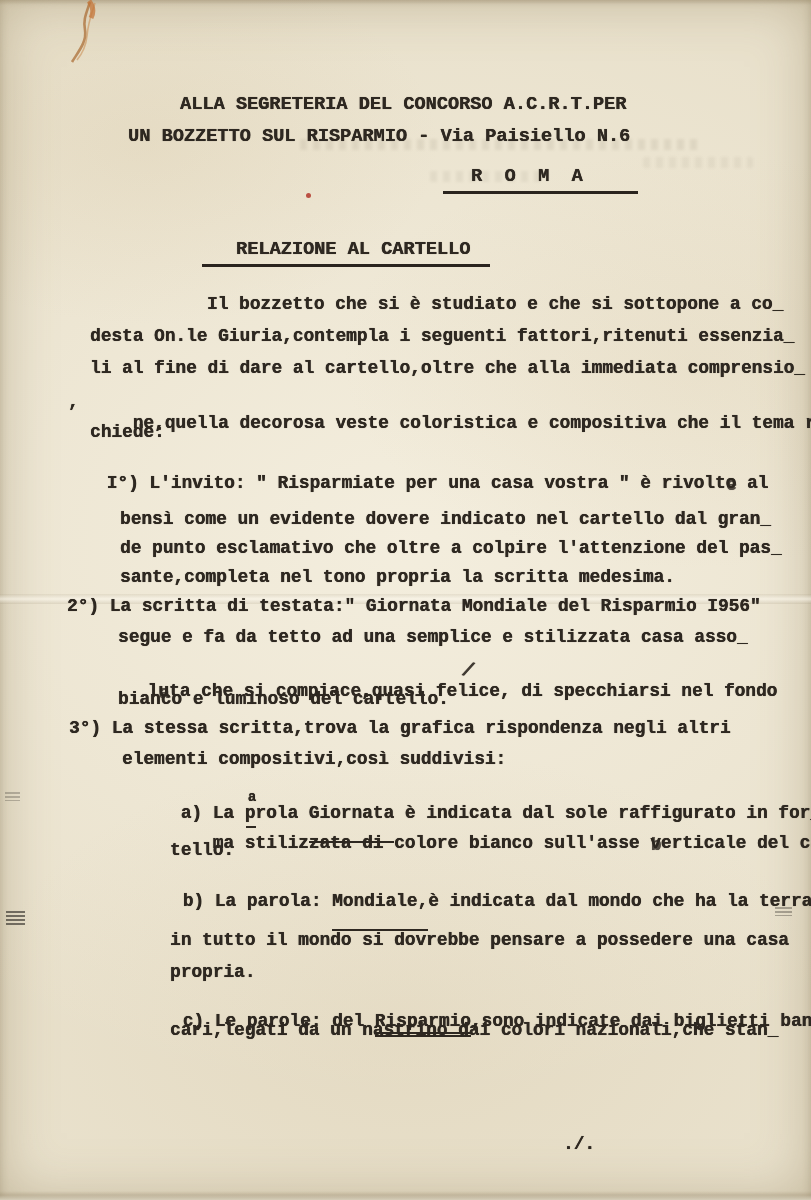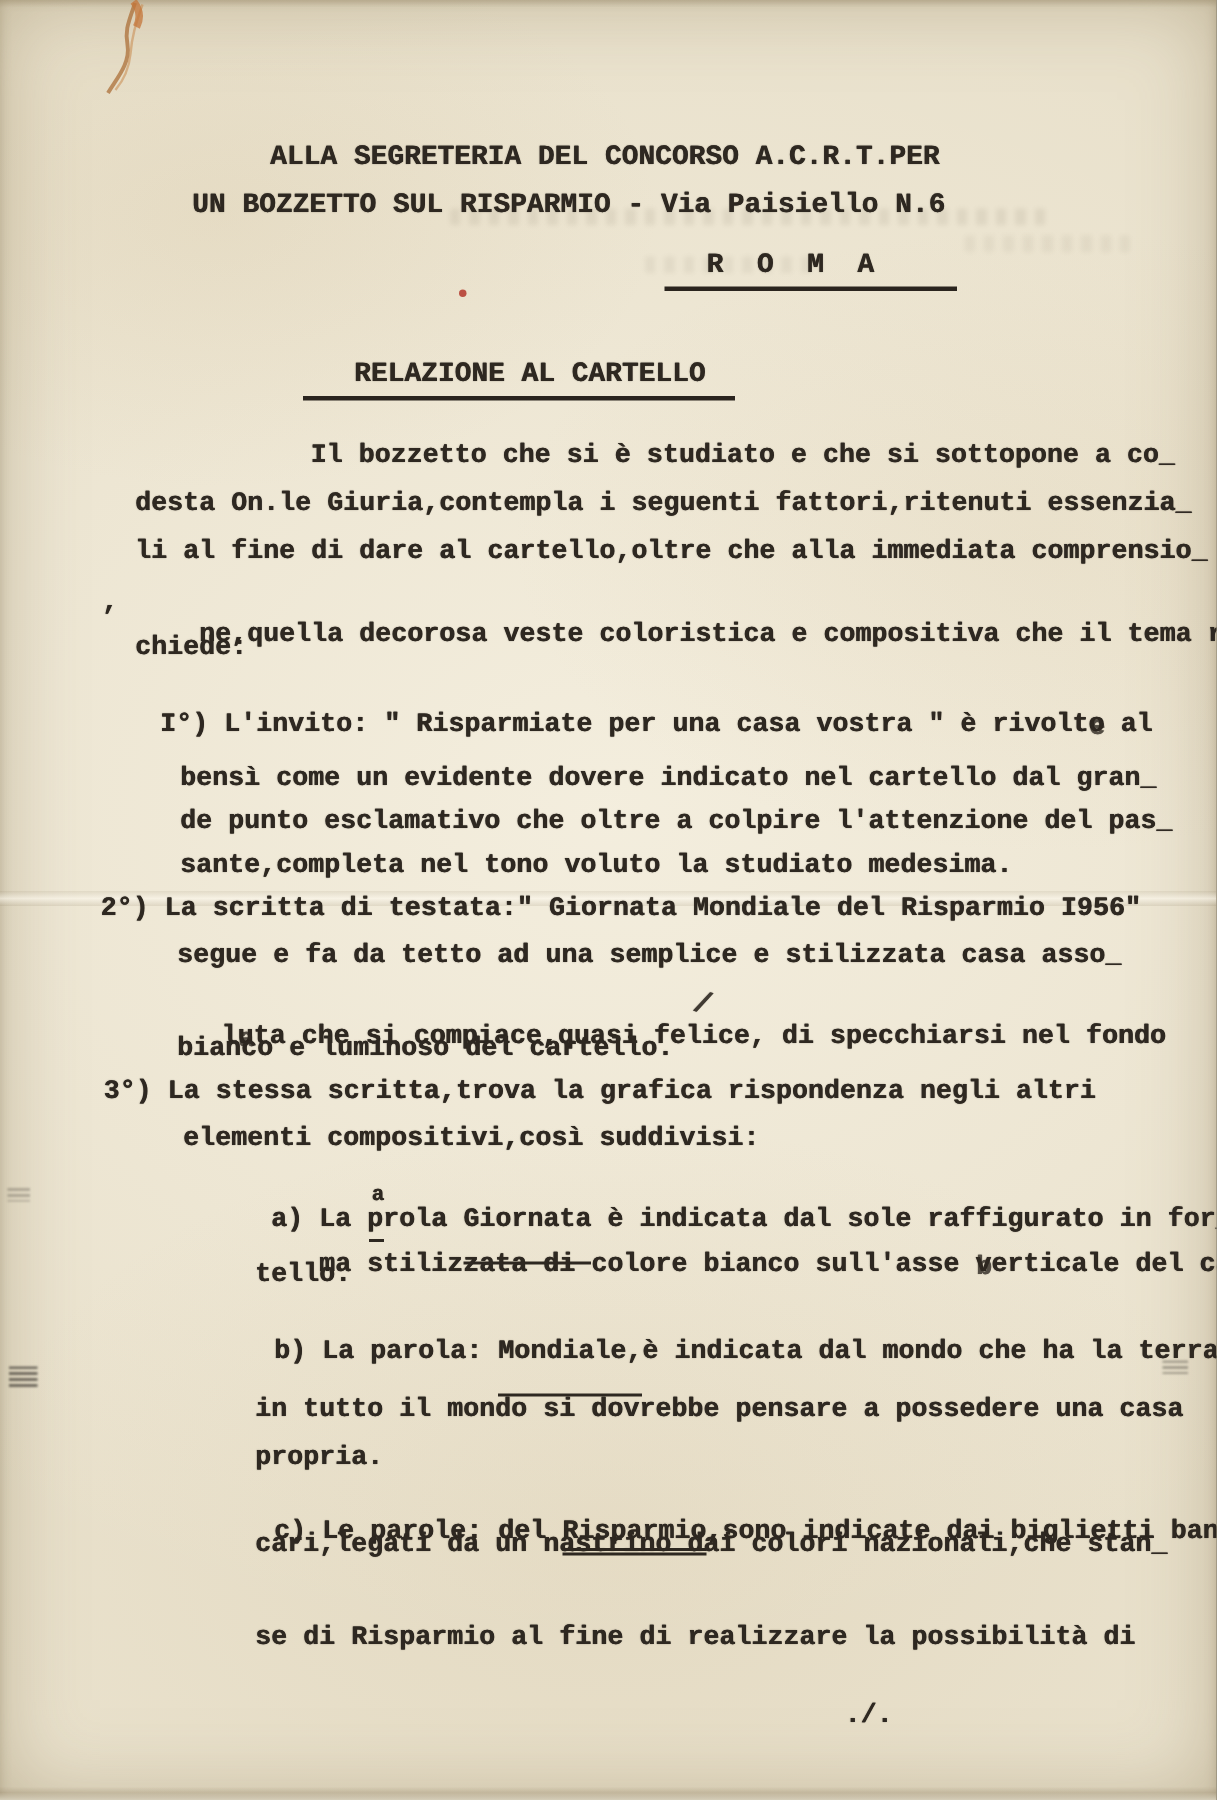--- a/index.html
+++ b/index.html
@@ -113,21 +113,21 @@
   <div class="ln" style="left:90px;top:389px;">
     <span style="position:absolute;left:-22px;top:2px;">,</span><span>ne,quella decorosa veste coloristica e compositiva che il tema ri_</span>
   </div>
   <div class="ln" style="left:90px;top:421px;">chiede:</div>
 
   <div class="ln" style="left:64px;top:449px;">
     <span>I°) L'invito: " Risparmiate per una casa vostra " è rivolt</span><span class="ov"><span>o</span><span class="top">e</span></span><span> al</span>
   </div>
   <div class="ln" style="left:120px;top:508px;">bensì come un evidente dovere indicato nel cartello dal gran_</div>
   <div class="ln" style="left:120px;top:537px;">de punto esclamativo che oltre a colpire l'attenzione del pas_</div>
-  <div class="ln" style="left:120px;top:566px;">sante,completa nel tono voluto la studiato medesima.</div>
+  <div class="ln" style="left:120px;top:566px;">sante,completa nel tono propria la scritta medesima.</div>
 
   <div class="ln" style="left:67px;top:595px;">2°) La scritta di testata:" Giornata Mondiale del Risparmio I956"</div>
   <div class="ln" style="left:118px;top:626px;">segue e fa da tetto ad una semplice e stilizzata casa asso_</div>
   <div class="ln" style="left:105px;top:657px;">
     <span>l</span><span class="ov"><span>u</span><span class="top">a</span></span><span>ta che si compiace,quasi felice, di specchiarsi nel fondo</span>
   </div>
   <div class="ln" style="left:118px;top:688px;">bianco e luminoso del cartello.</div>
 
   <div class="ln" style="left:69px;top:717px;">3°) La stessa scritta,trova la grafica rispondenza negli altri</div>
   <div class="ln" style="left:122px;top:748px;">elementi compositivi,così suddivisi:</div>
@@ -143,17 +143,16 @@
   <div class="ln" style="left:140px;top:867px;">
     <span>b) La parola: </span><span class="u">Mondiale,</span><span>è indicata dal mondo che ha la terra</span>
   </div>
   <div class="ln" style="left:170px;top:929px;">in tutto il mondo si dovrebbe pensare a possedere una casa</div>
   <div class="ln" style="left:170px;top:961px;">propria.</div>
 
   <div class="ln" style="left:140px;top:987px;">
     <span>c) Le parole: del </span><span class="dblu">Risparmio</span><span>,sono indicate dai biglietti ban_</span>
   </div>
   <div class="ln" style="left:170px;top:1019px;">cari,legati da un nastrino dai colori nazionali,che stan_</div>
-  <div class="ln" style="left:170px;top:1081px;">se di Risparmio al fine di realizzare la possibilità di</div>
 
   <div class="ln" style="left:563px;top:1133px;">./.</div>
 
 </div>
 
 </body></html>

